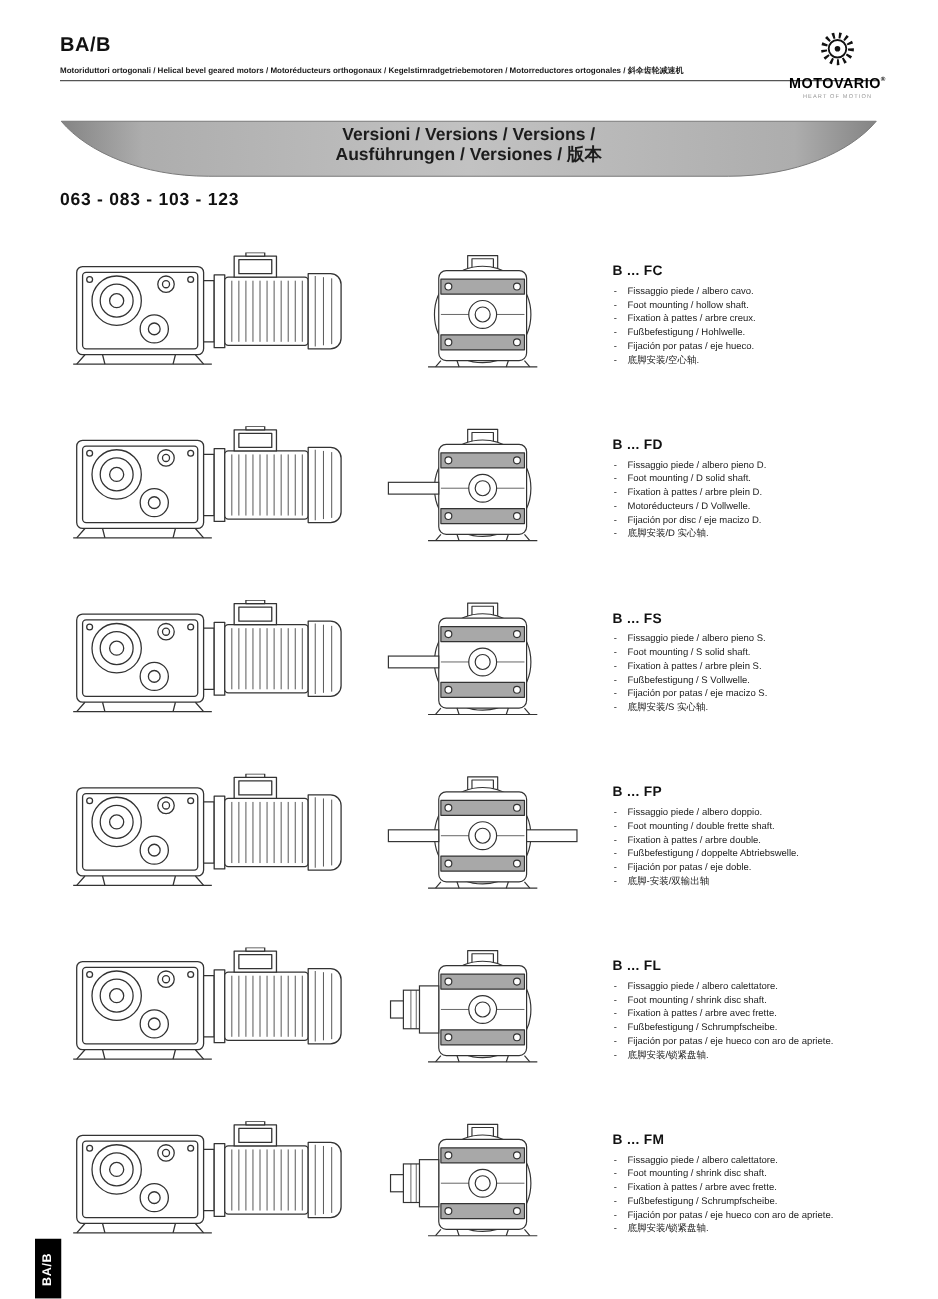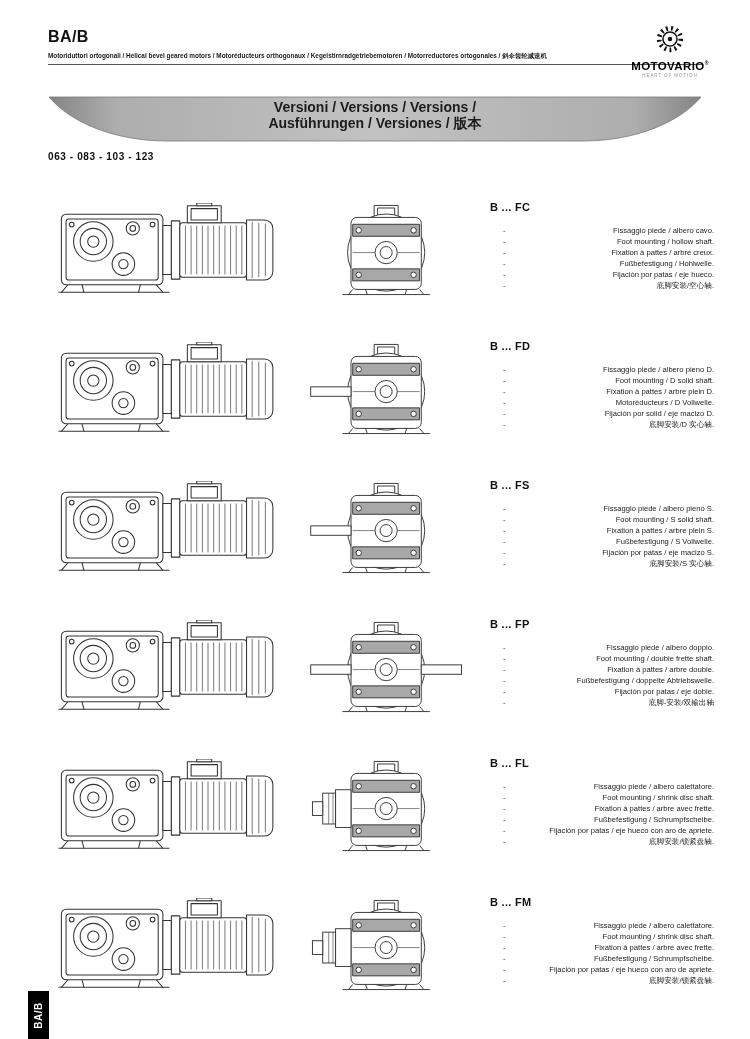--- a/index.html
+++ b/index.html
@@ -15,30 +15,30 @@
   .logo { position:absolute; right:32px; top:24px; width:96px; text-align:center; }
   .logo-name { font-size:11.5px; font-weight:bold; letter-spacing:.4px; color:#000; margin-top:2px; }
   .logo-name sup { font-size:5px; }
   .logo-tag { font-size:4.5px; color:#999; letter-spacing:.9px; margin-top:1px; }
 
   
   .banner-svg { position:absolute; left:48px; top:96px; }
   .banner-text { position:absolute; left:48px; top:99px; width:654px; text-align:center;
                  font-size:14px; font-weight:bold; line-height:16px; color:#1c1c1c; }
 
-  .sizes { position:absolute; left:48px; top:151px; font-size:10px; font-weight:bold; letter-spacing:.6px;text-align:center; }
+  .sizes { position:absolute; left:48px; top:151px; font-size:14px; font-weight:bold; letter-spacing:.6px;text-align:center; }
 
   
   .rows { position:absolute; left:0; top:182px; width:594px; }
   .row { height:139px; display:flex; align-items:center; padding-left:58px; }
   .cell.side { width:222px; flex:none; }
   .cell.front { width:158px; flex:none; margin-left:28px; }
   .cell.txt { width:236px; flex:none; margin-left:24px; }
   .vtitle { margin:0 0 4px 0; font-size:11px; font-weight:bold; letter-spacing:.3px; }
-  .vlines { margin:12px; padding:0; list-style:none;text-align:right; }
+  .vlines { margin:0; padding:0; list-style:none; }
   .vlines li { position:relative; padding-left:12px; font-size:7.6px; line-height:11px; color:#222; }
   .vlines li::before { content:"-"; position:absolute; left:1px; }
 
   .part { fill:#fff; stroke:#333; stroke-width:1.1; }
 
   
   .side-tab { position:absolute; left:28px; top:991px; width:21px; height:48px; background:#000;
               display:flex; align-items:center; justify-content:center; }
   .side-tab span { transform:rotate(-90deg); color:#fff; font-weight:bold; font-size:10px; letter-spacing:.5px; white-space:nowrap; }
 </style>
@@ -175,21 +175,21 @@
             </g>
         </svg>
       </div>
       <div class="cell txt">
         <h3 class="vtitle">B ... FD</h3>
         <ul class="vlines">
           <li>Fissaggio piede / albero pieno D.</li>
           <li>Foot mounting / D solid shaft.</li>
           <li>Fixation à pattes / arbre plein D.</li>
           <li>Motoréducteurs / D Vollwelle.</li>
-          <li>Fijación por solid / eje macizo D.</li>
+          <li>Fijación por disc / eje macizo D.</li>
           <li>底脚安装/D 实心轴.</li>
         </ul>
       </div>
     </section>
 
     <section class="row">
       <div class="cell side">
         <svg width="222" height="94" viewBox="0 0 235 100">
             <use href="#sv"></use>
           </svg>

